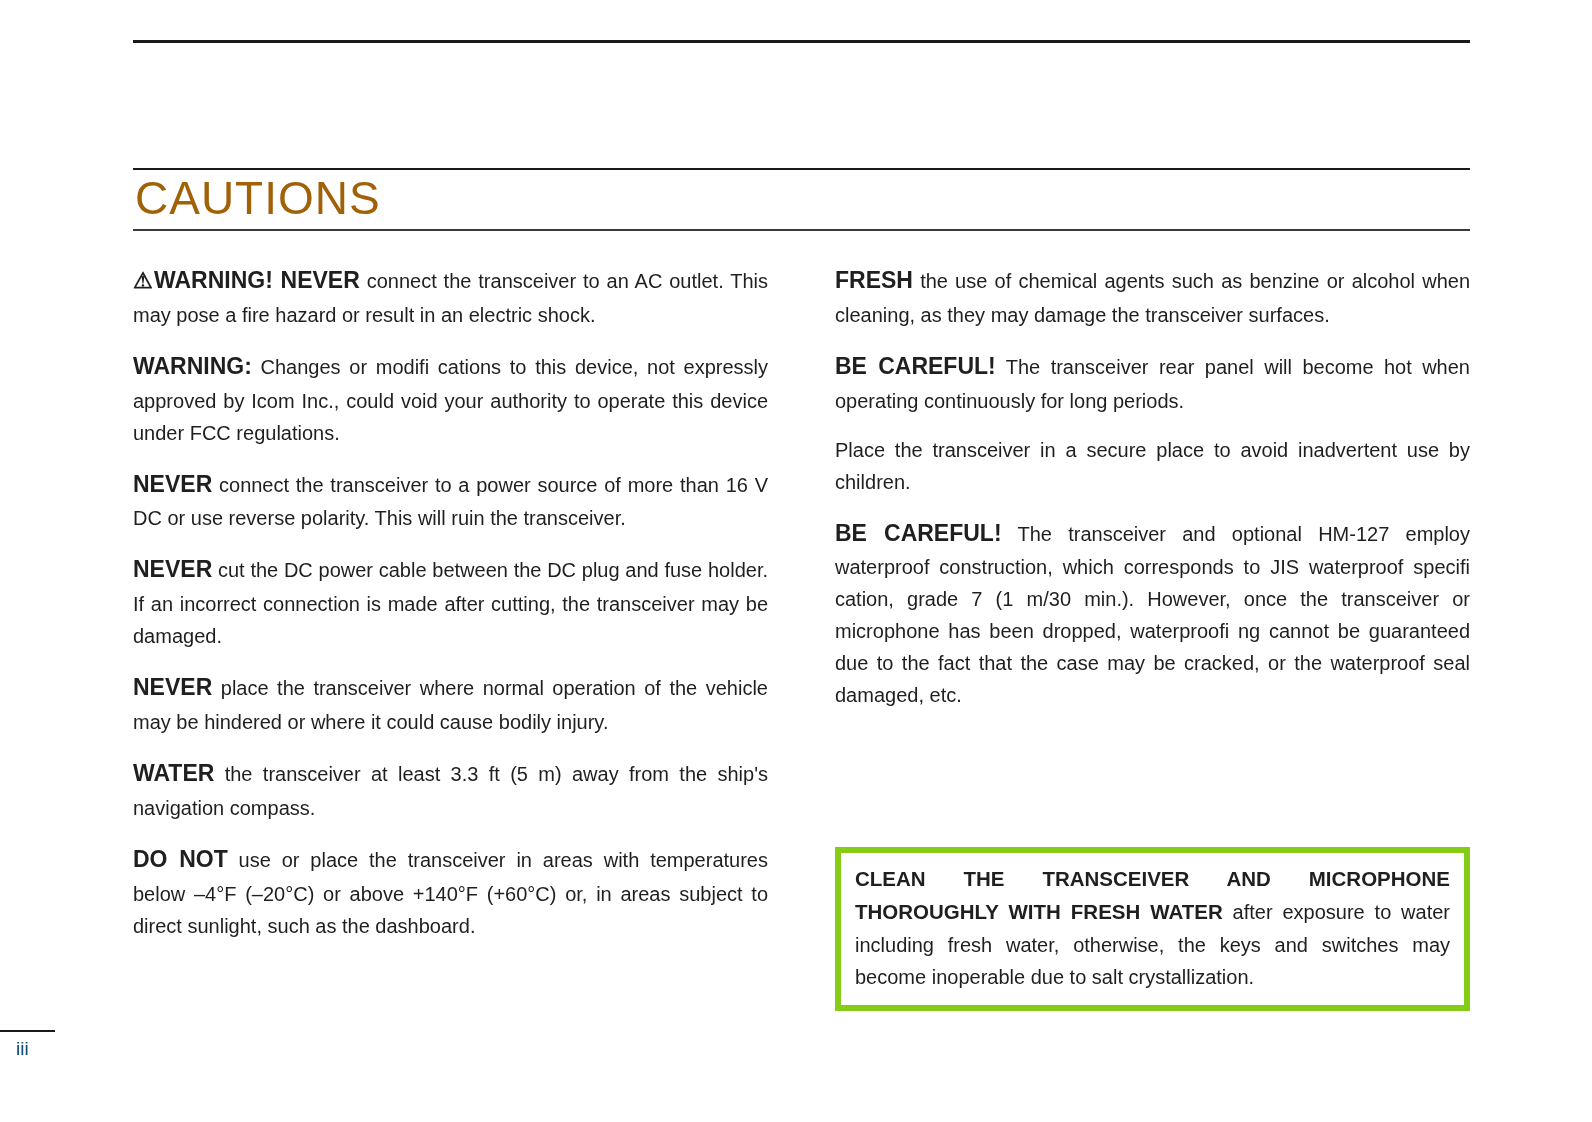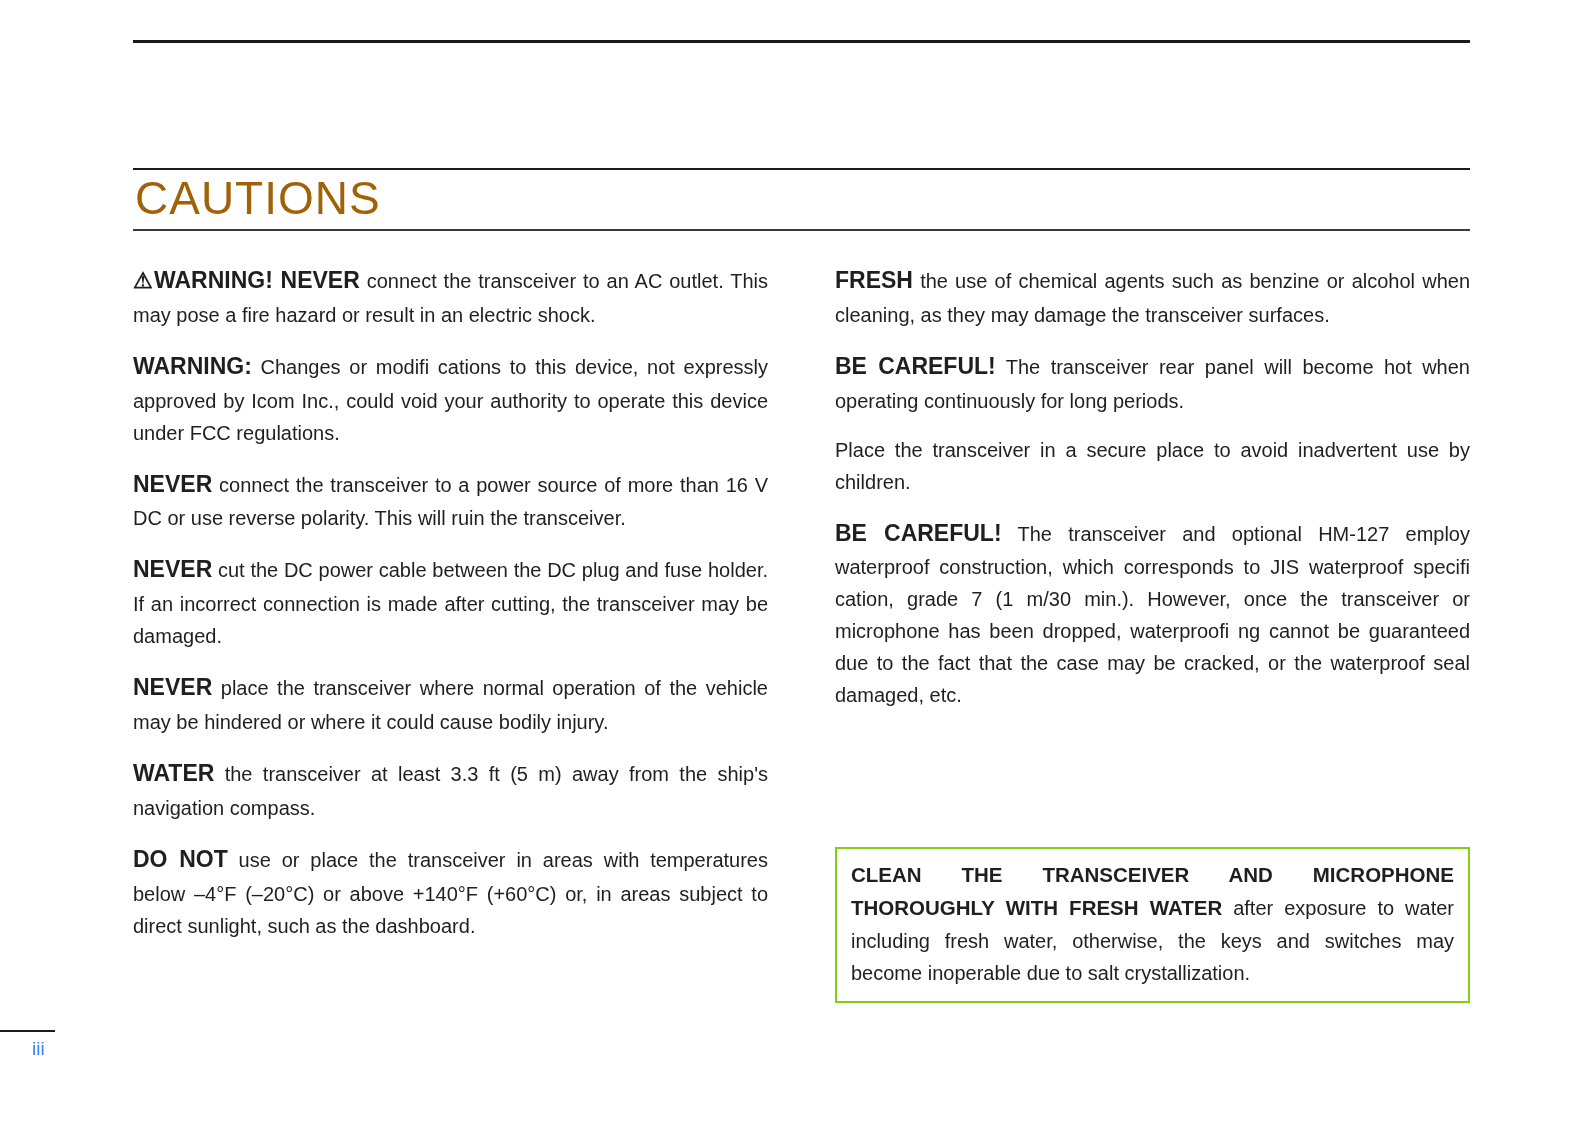--- a/index.html
+++ b/index.html
@@ -68,21 +68,21 @@
   }
   .lead {
     font-weight: bold;
     font-size: 23px;
   }
   .warn-icon {
     font-weight: bold;
     font-size: 22px;
   }
   .notice-box {
-    border: 2px solid #84cc16;
+    border: 6px solid #84cc16;
     padding: 10px 14px 12px 14px;
     margin-top: 136px;
     font-size: 20px;
     line-height: 1.6;
     text-align: justify;
     color: #1f1f1f;
   }
   .notice-lead {
     font-weight: bold;
     font-size: 20.5px;
@@ -94,22 +94,22 @@
     width: 120px;
   }
   .footer-rule {
     width: 55px;
     height: 2px;
     background: #1a1a1a;
     margin-bottom: 5px;
   }
   .page-number {
     font-size: 19px;
-    padding-left: 32px;
-    color: #3b82f6;
+    padding-left: 16px;
+    color: #0c4a6e;
     margin-top: 6px;
   }
 </style>
 </head>
 <body>
 
 <div class="page">
 
   <div class="top-rule"></div>
 

